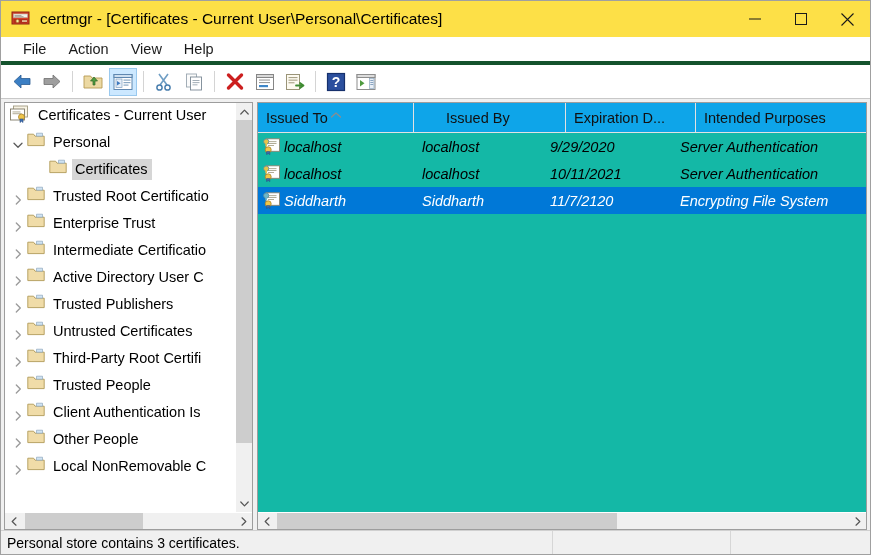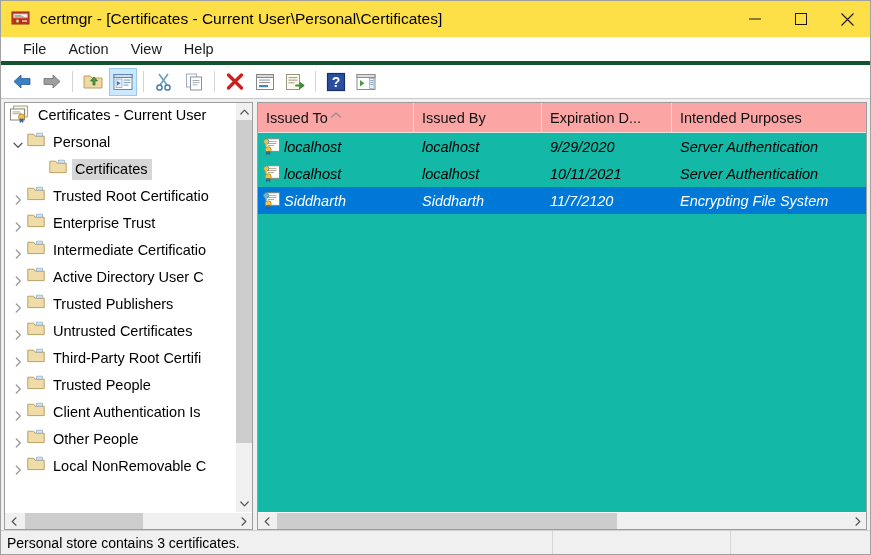--- a/index.html
+++ b/index.html
@@ -185,21 +185,21 @@
   .hs-thumb {
     position: absolute; top: 0; bottom: 0; left: 0;
     background: #cdcdcd;
   }
 
   
   .list-wrap { flex: 1 1 auto; display: flex; flex-direction: column; min-width: 0; overflow: hidden; }
   .lv-header {
     height: 30px; flex: 0 0 30px;
     display: flex;
-    background: #fca5a5;
+    background: #0ea5e9;
     border-bottom: 1px solid #e2e2e2;
     position: relative;
   }
   .lv-th {
     font-size: 14.5px; color: #111111;
     display: flex; align-items: center;
     padding-left: 8px;
     border-right: 1px solid #e2e2e2;
     position: relative;
     white-space: nowrap;
@@ -629,21 +629,21 @@
     <div class="pane list">
       <div class="list-wrap">
 
         <div class="lv-header" id="lv-header">
             <div class="lv-th" style="flex: 0 0 156px;">
               <span>Issued To</span>
               <span class="sort-caret"><svg width="11" height="6" viewBox="0 0 11 6">
                   <path d="M1 5 L5.5 1 L10 5" stroke="#8d8d8d" stroke-width="1.2" fill="none" stroke-linecap="round" stroke-linejoin="round"></path>
                 </svg></span>
             </div>
-            <div class="lv-th" style="flex: 0 0 128px;">
+            <div class="lv-th" style="flex: 0 0 128px; margin-left: 24px;">
               <span>Issued By</span>
             </div>
             <div class="lv-th" style="flex: 0 0 130px;">
               <span>Expiration D...</span>
             </div>
             <div class="lv-th" style="flex: 0 0 200px;">
               <span>Intended Purposes</span>
             </div>
           </div>
 

